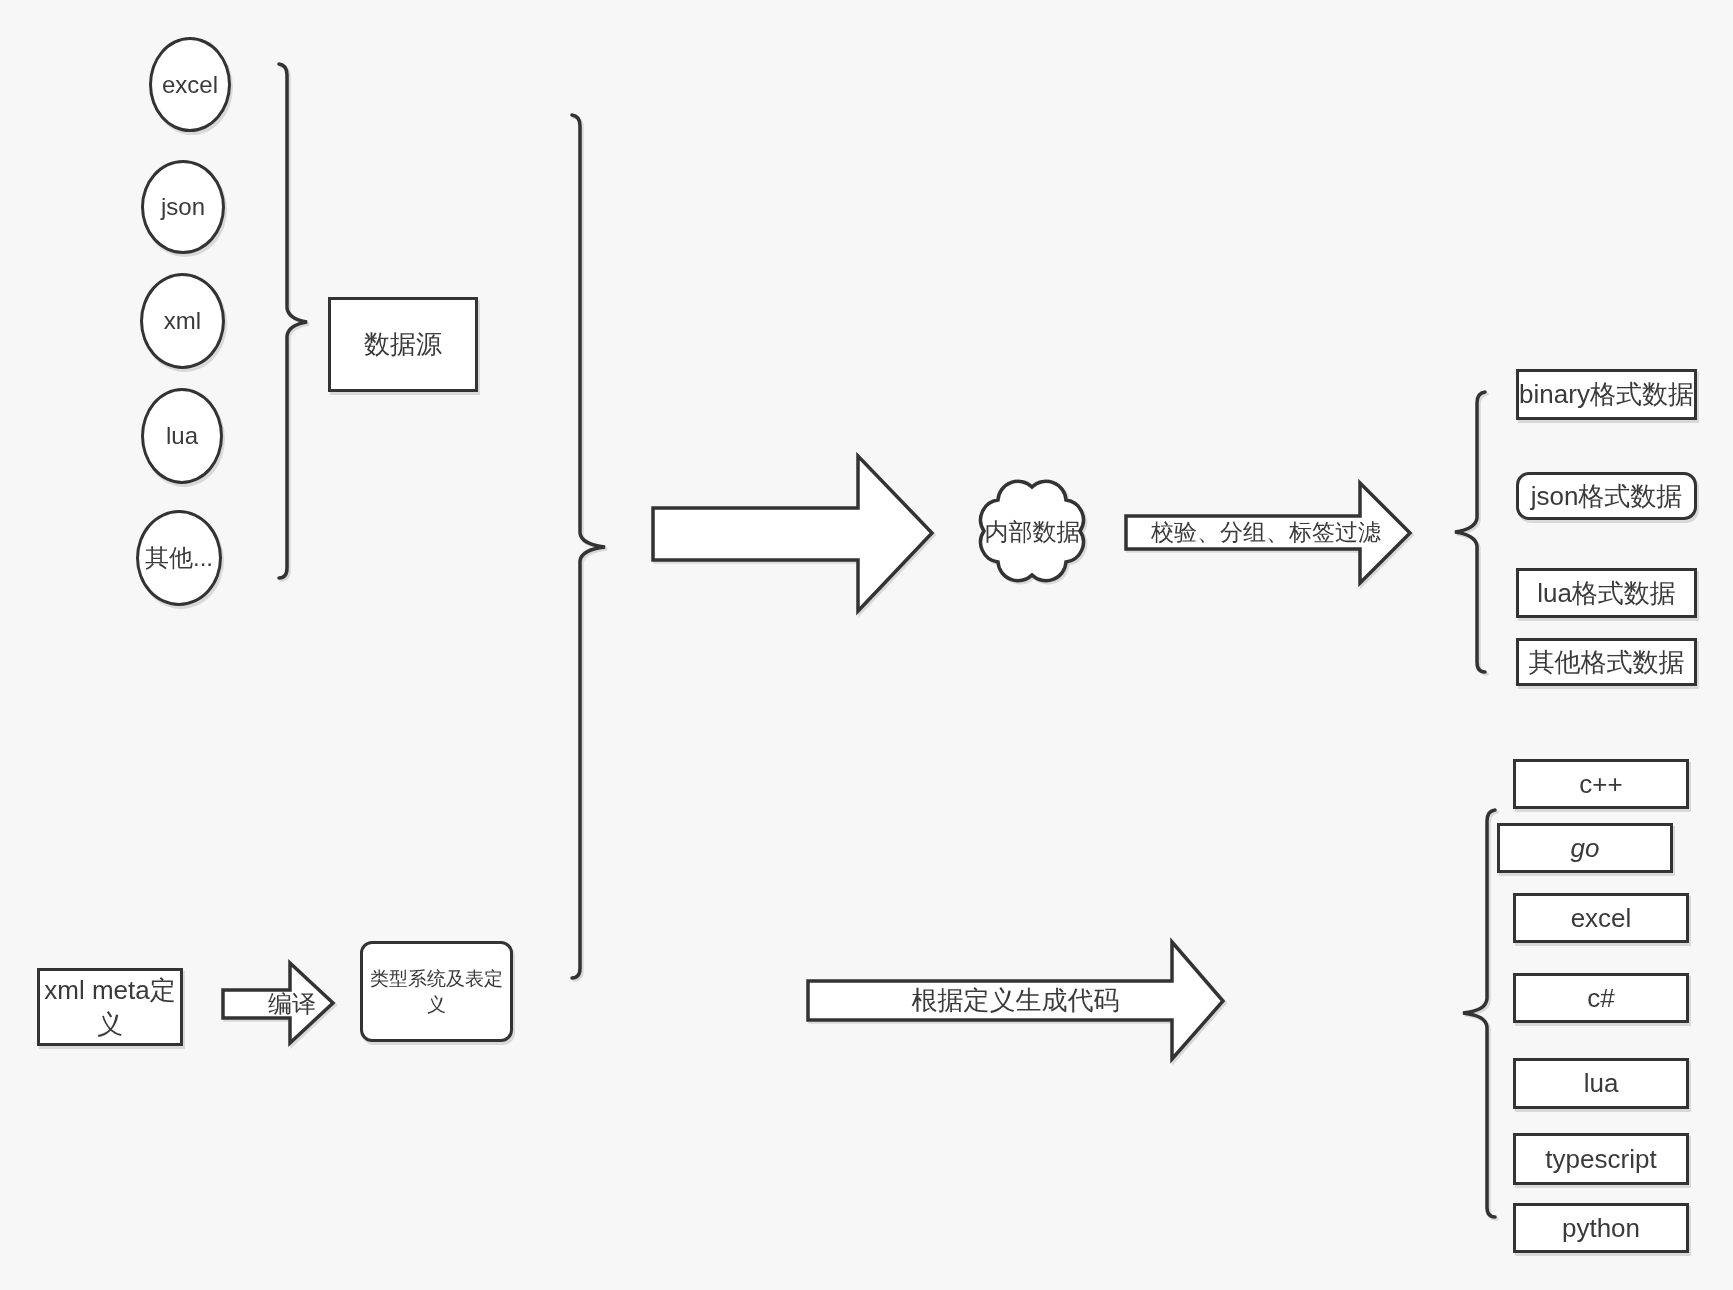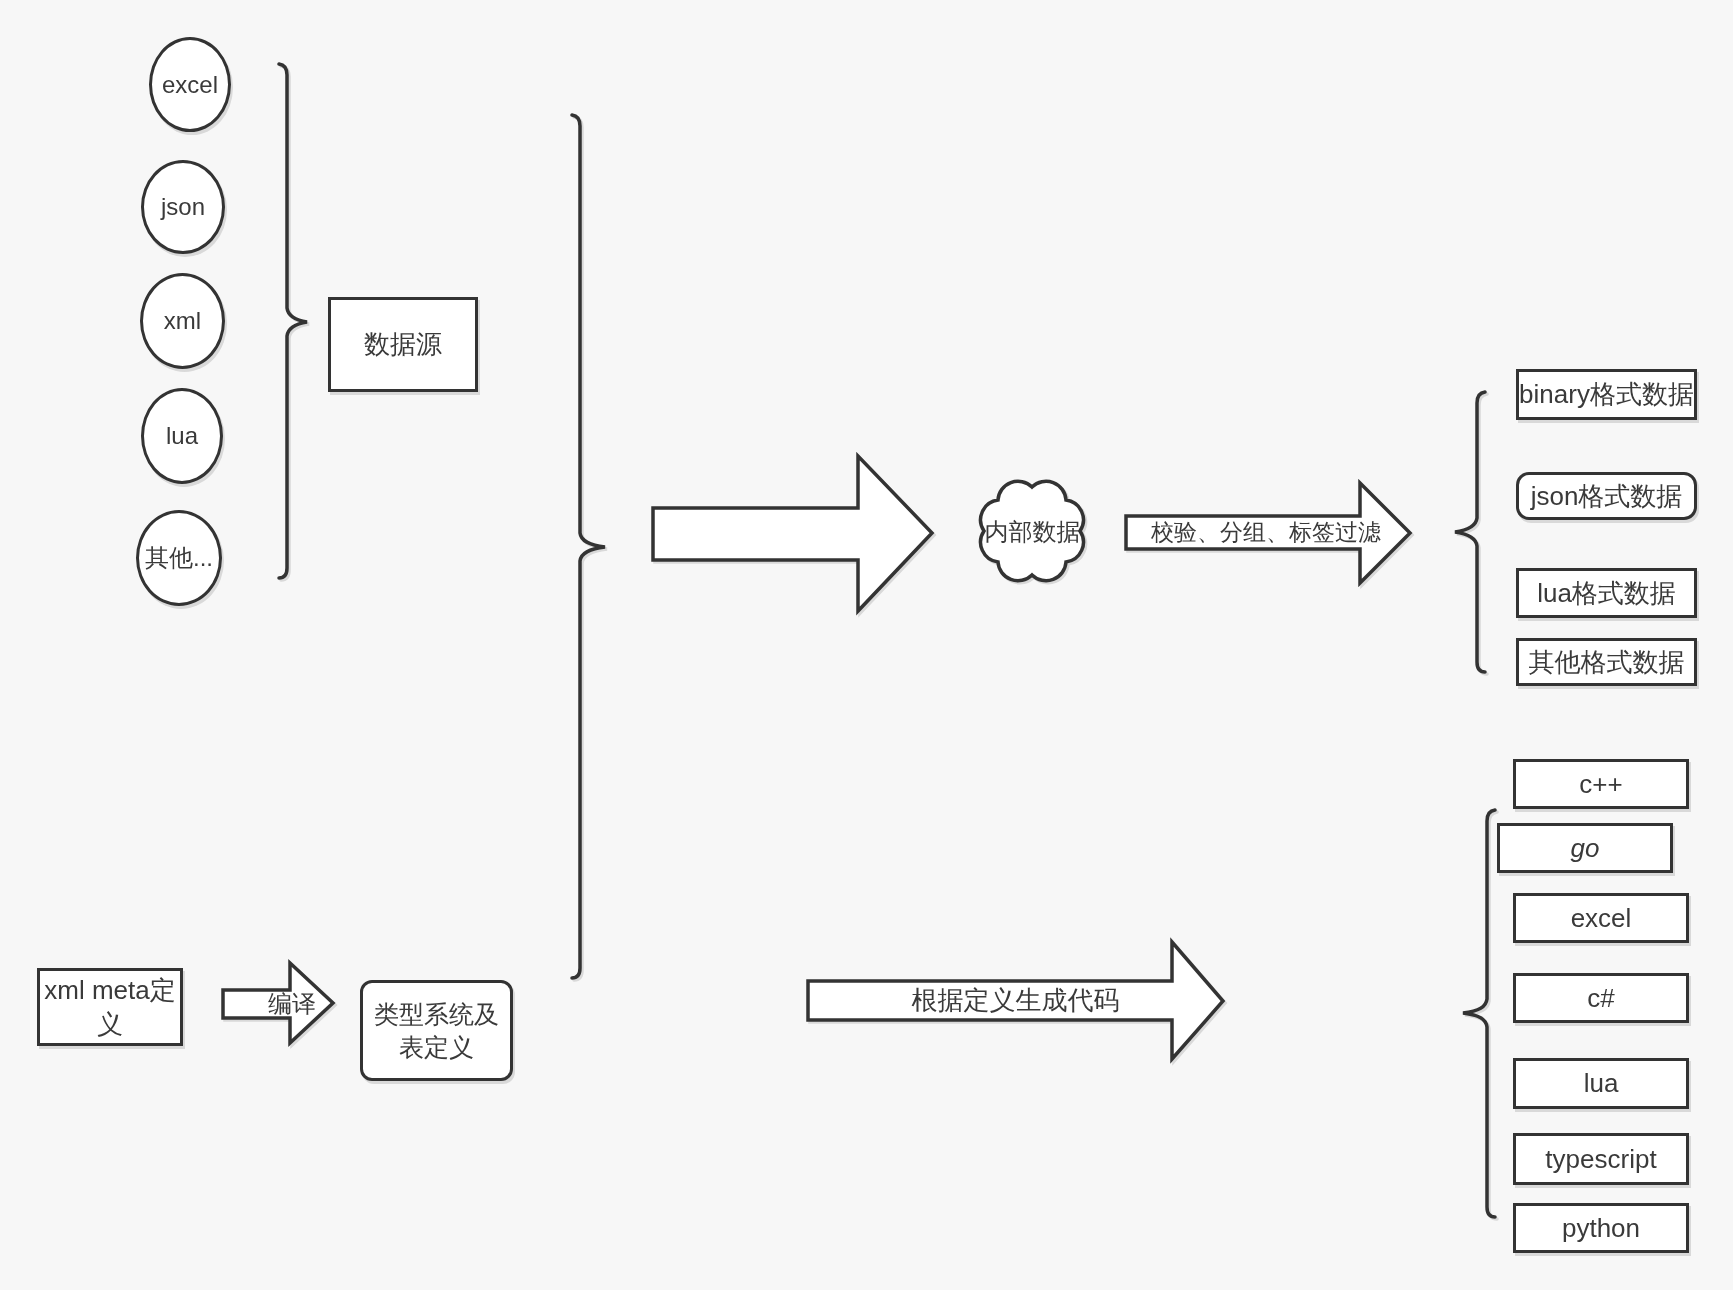--- a/index.html
+++ b/index.html
@@ -91,15 +91,15 @@
 
   <div class="node rect" style="left:1513px;top:759px;width:176px;height:50px;">c++</div>
   <div class="node rect" style="left:1497px;top:823px;width:176px;height:50px;font-style:italic;">go</div>
   <div class="node rect" style="left:1513px;top:893px;width:176px;height:50px;">excel</div>
   <div class="node rect" style="left:1513px;top:973px;width:176px;height:50px;">c#</div>
   <div class="node rect" style="left:1513px;top:1058px;width:176px;height:51px;">lua</div>
   <div class="node rect" style="left:1513px;top:1133px;width:176px;height:52px;">typescript</div>
   <div class="node rect" style="left:1513px;top:1203px;width:176px;height:50px;">python</div>
 
   <div class="node rect wrap" style="left:37px;top:968px;width:146px;height:78px;">xml meta定义</div>
-  <div class="node rect rounded wrap" style="left:360px;top:980px;width:153px;height:101px;font-size:25px;">类型系统及表定义</div>
+  <div class="node rect rounded wrap" style="left:360px;top:941px;width:153px;height:101px;font-size:19px;">类型系统及表定义</div>
 
 </div>
 
 </body></html>

